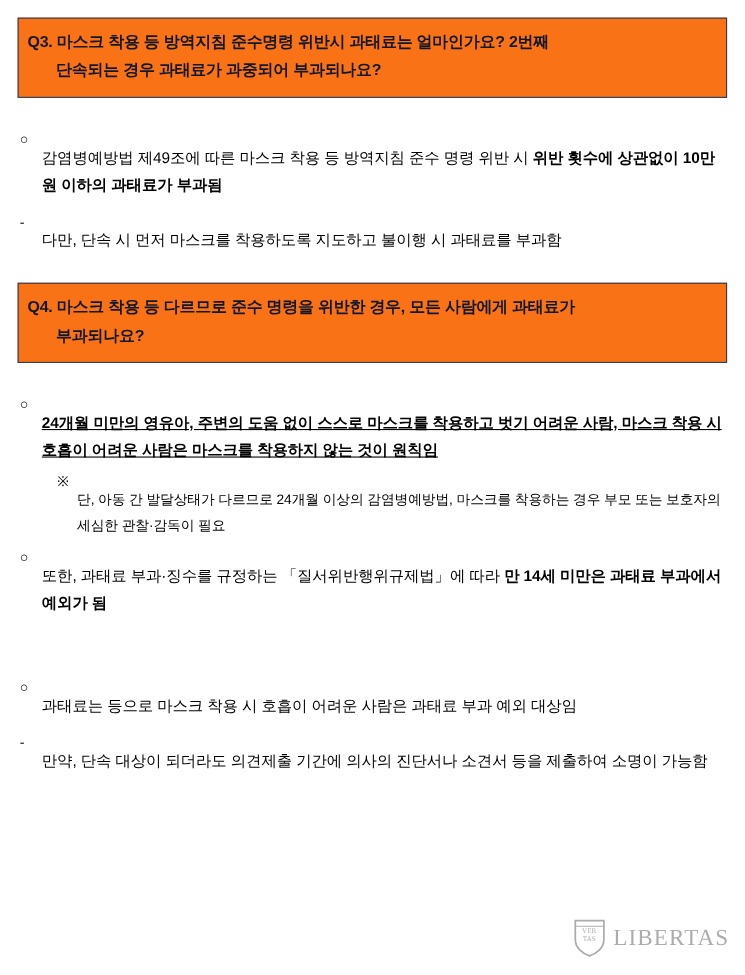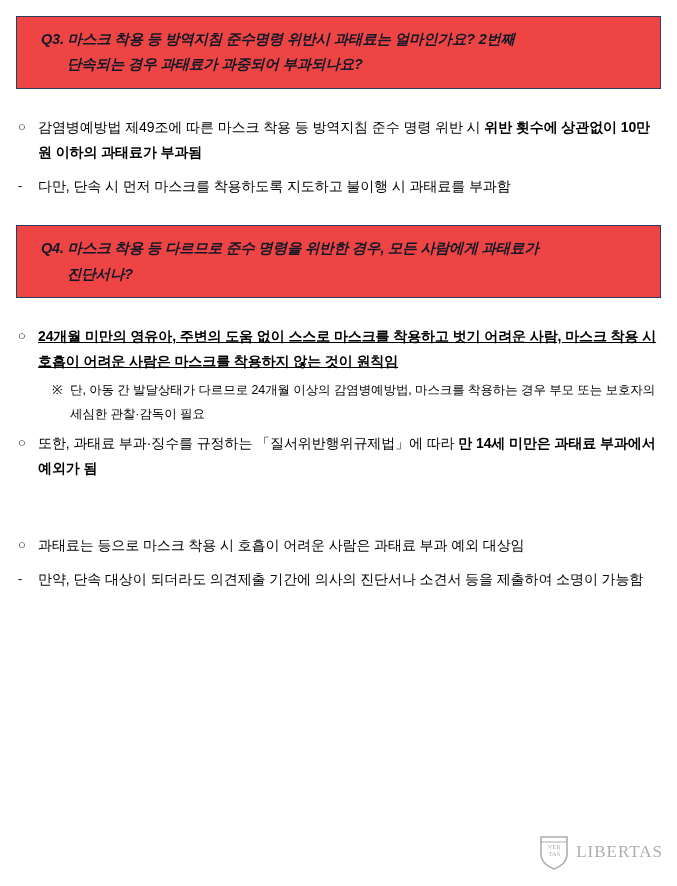--- a/index.html
+++ b/index.html
@@ -17,25 +17,24 @@
   }
   .page {
     position: relative;
     width: 677px;
     height: 886px;
     padding: 0;
     box-sizing: border-box;
   }
   .qbox {
     border: 1.5px solid #2b3d5e;
-    background: #ef4444;
+    background: #f97316;
     margin: 0 16px;
-    padding: 10px 14px 10px 24px;
+    padding: 10px 14px 10px 8px;
     box-sizing: border-box;
-    font-style: italic;
   }
   .qbox p {
     margin: 0;
     font-size: 14.5px;
     font-weight: bold;
     line-height: 1.75;
     letter-spacing: -0.2px;
     color: #111827;
   }
   .qbox p.indent {
@@ -59,20 +58,21 @@
   .bullet {
     flex: 0 0 auto;
     width: 20px;
     text-align: left;
     font-size: 13px;
     line-height: 1.8;
   }
   .ans-text {
     flex: 1 1 auto;
     letter-spacing: -0.1px;
+    margin-top: 16px;
   }
   .ans-text.b {
     font-weight: bold;
     text-decoration: underline;
   }
   .sub-item {
     display: flex;
     align-items: flex-start;
     font-size: 12.5px;
     line-height: 1.85;
@@ -100,21 +100,21 @@
     pointer-events: none;
   }
   .wm-shield {
     width: 30px;
     height: 36px;
     position: relative;
   }
   .wm-shield svg { display: block; }
   .wm-text {
     font-family: "Liberation Serif", serif;
-    font-size: 17px;
+    font-size: 21px;
     letter-spacing: 1px;
     color: #4a4a4a;
   }
   .wm-veritas {
     position: absolute;
     left: 2px;
     top: 9px;
     font-family: "Liberation Serif", serif;
     font-size: 6.5px;
     line-height: 1.15;
@@ -146,21 +146,21 @@
     <div class="ans-item">
       <span class="bullet">-</span>
       <span class="ans-text">다만, 단속 시 먼저 마스크를 착용하도록 지도하고 불이행 시 과태료를 부과함</span>
     </div>
   </div>
 
   <div class="spacer-lg"></div>
 
   <div class="qbox">
     <p class="justify">Q4. 마스크 착용 등 다르므로 준수 명령을 위반한 경우, 모든 사람에게 과태료가</p>
-    <p class="indent">진단서나?</p>
+    <p class="indent">부과되나요?</p>
   </div>
 
   <div class="spacer-lg"></div>
 
   <div class="ans-block">
     <div class="ans-item">
       <span class="bullet">○</span>
       <span class="ans-text b">24개월 미만의 영유아, 주변의 도움 없이 스스로 마스크를 착용하고 벗기 어려운 사람, 마스크 착용 시 호흡이 어려운 사람은 마스크를 착용하지 않는 것이 원칙임</span>
     </div>
     <div class="spacer-xs"></div>

